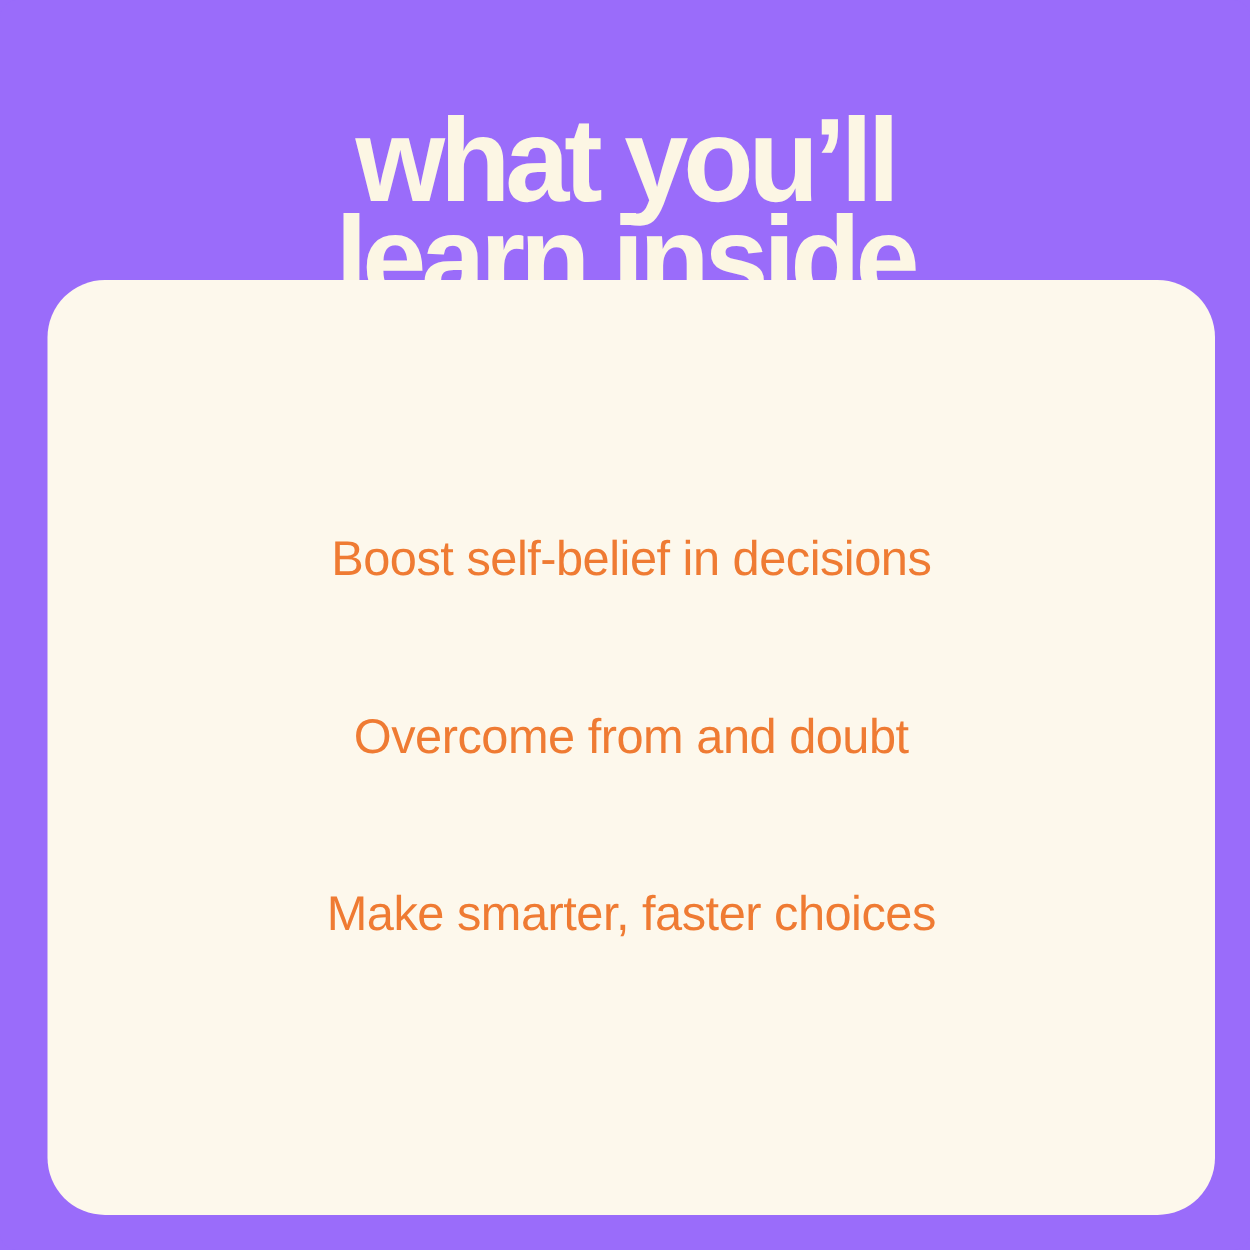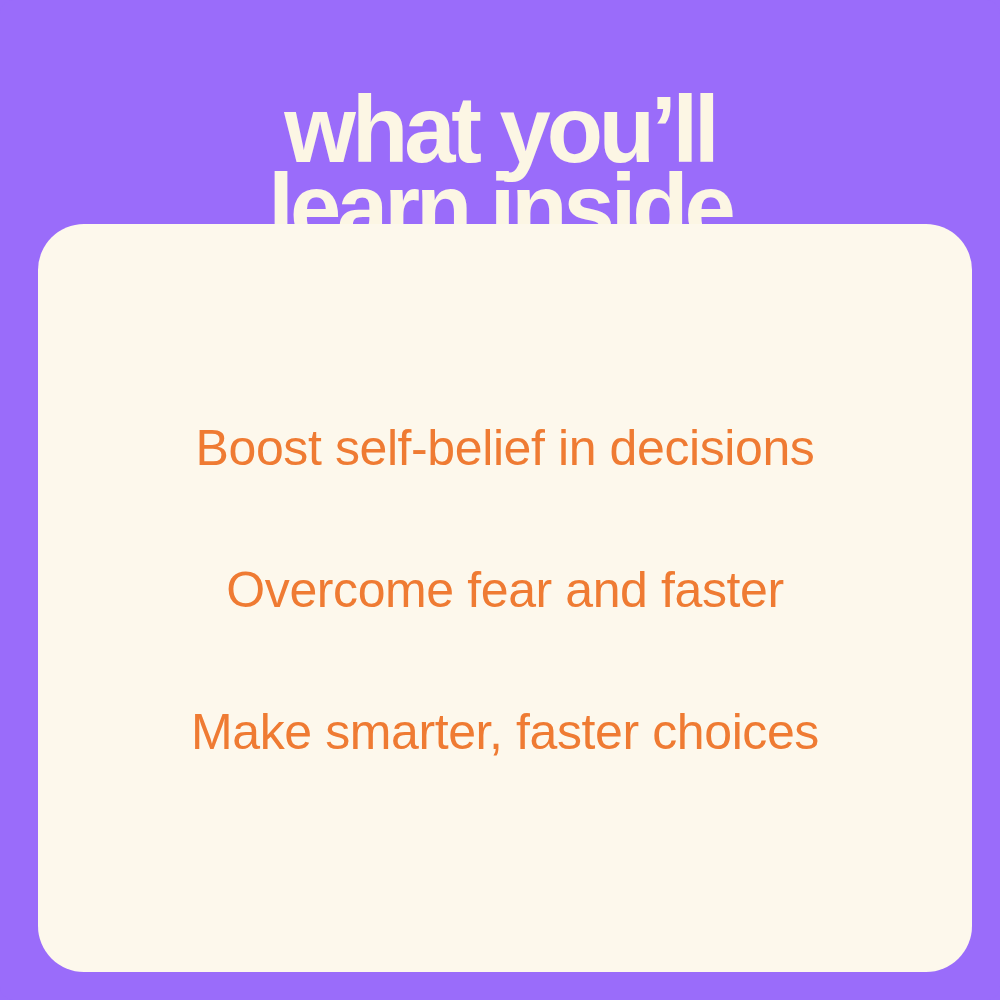--- a/index.html
+++ b/index.html
@@ -58,39 +58,39 @@
     padding: 0;
     width: 100%;
   }
   .benefit-item {
     display: block;
     width: 100%;
     text-align: center;
     color: #ef7b33;
     font-family: "Liberation Sans", sans-serif;
     font-weight: 400;
-    font-size: 50px;
+    font-size: 39px;
     line-height: 52px;
     letter-spacing: -0.4px;
     margin: 0 0 90px 0;
     white-space: nowrap;
   }
   .benefit-item:last-child {
     margin-bottom: 0;
   }
 </style>
 </head>
 <body>
 
 <div class="poster">
 
   <h1 class="headline">what you’ll
 learn inside</h1>
 
   <div class="card">
     <ul class="benefit-list">
       <li class="benefit-item">Boost self-belief in decisions</li>
-      <li class="benefit-item">Overcome fear and faster</li>
+      <li class="benefit-item">Overcome from and doubt</li>
       <li class="benefit-item">Make smarter, faster choices</li>
     </ul>
   </div>
 
 </div>
 
 </body></html>

